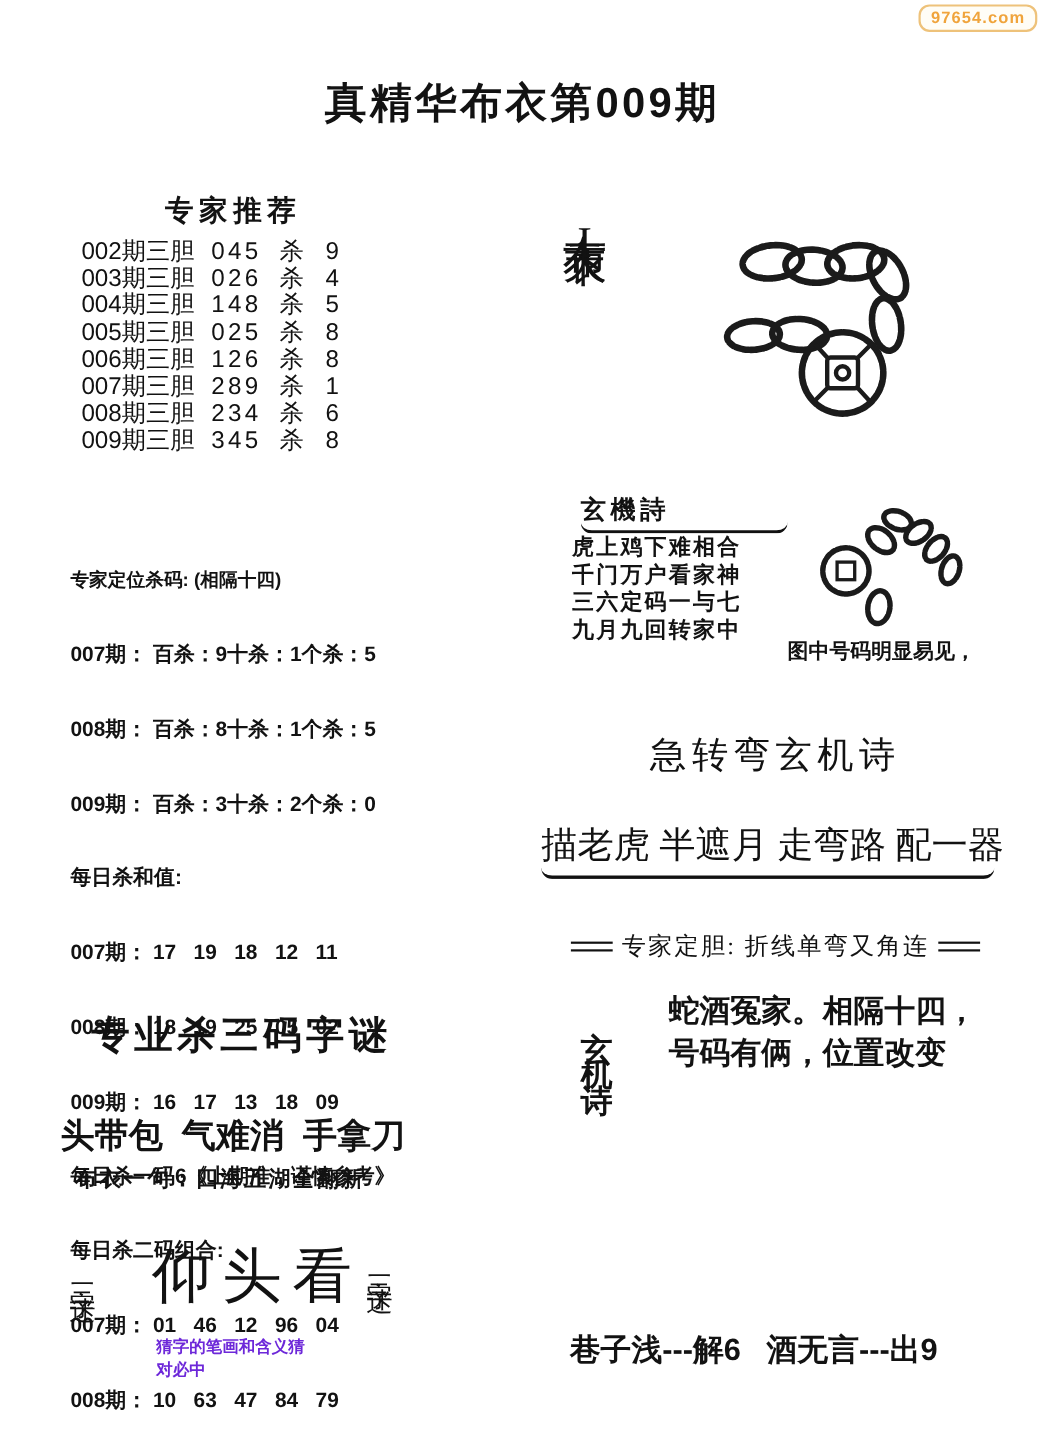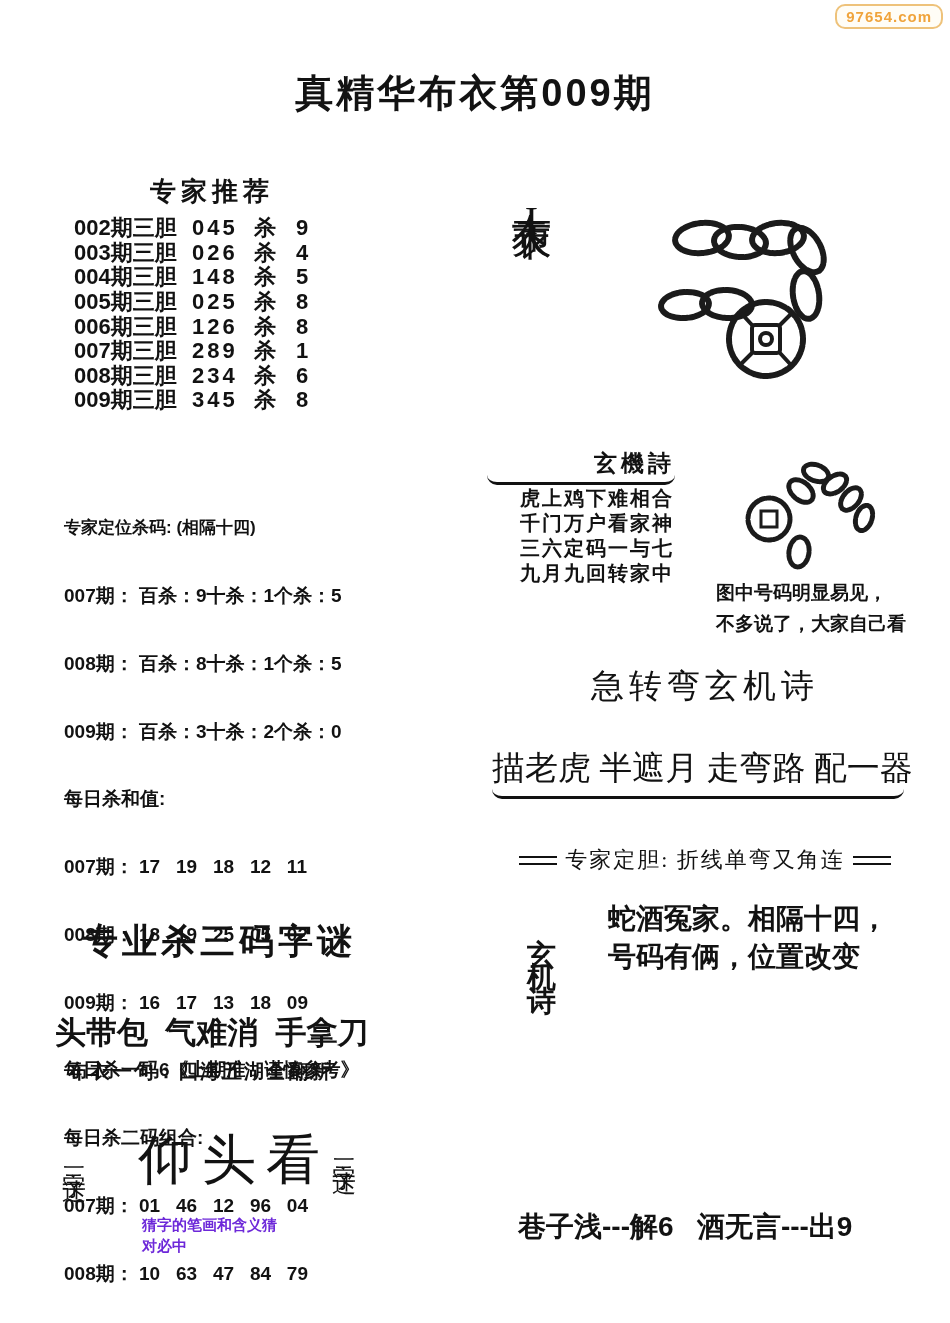--- a/index.html
+++ b/index.html
@@ -6,21 +6,21 @@
   #page{position:relative;width:950px;height:1323px;background:#ffffff;color:#121212;
         font-family:"Liberation Sans","DejaVu Sans",sans-serif;overflow:hidden;}
   .abs{position:absolute;border-radius:10px;}
   .serif{font-family:"Liberation Serif","DejaVu Serif",serif;}
 
   .watermark{top:4px;right:7px;border:2px solid #eec27a;color:#f0a43c;font-size:15px;
              font-weight:bold;padding:2px 9px;letter-spacing:1px;background:#fffdf6;}
   .title{top:68px;left:0;width:100%;text-align:center;font-size:38px;font-weight:800;letter-spacing:3px;}
 
   .er-title{left:150px;top:174px;font-size:26px;font-weight:800;letter-spacing:5px;}
-  .er-rows{left:74px;top:216px;font-size:22px;font-weight:700;}
+  .er-rows{left:74px;top:216px;font-size:22px;font-weight:400;}
   .er-row{display:flex;height:24.6px;align-items:center;}
   .er-row .c1{width:118px;}
   .er-row .c2{width:62px;letter-spacing:3px;}
   .er-row .c3{width:42px;}
 
   .ks{left:64px;top:472px;font-size:19px;font-weight:800;line-height:22.6px;white-space:pre;}
   .ks .ks-header{font-size:17px;}
 
   .k3-title{left:83px;top:918px;font-size:35px;font-weight:700;letter-spacing:4px;}
   .k3-riddle{left:55px;top:1012px;font-size:31px;font-weight:800;white-space:pre;}
@@ -30,21 +30,21 @@
   .tc-left{left:58px;top:1148px;font-size:24px;letter-spacing:6px;}
   .tc-answer{left:138px;top:1124px;font-size:54px;letter-spacing:10px;}
   .tc-right{left:328px;top:1140px;font-size:24px;letter-spacing:6px;}
   .tc-note{left:142px;top:1214px;font-size:15px;font-weight:700;line-height:21px;color:#6d28d9;}
 
   .masthead{left:504px;top:182px;font-size:40px;letter-spacing:4px;}
 
   .svg-large{left:645px;top:205px;}
   .svg-small{left:716px;top:458px;}
 
-  .xj-header{left:487px;top:448px;width:188px;text-align:right;font-size:23px;font-weight:800;
+  .xj-header{left:528px;top:448px;width:188px;text-align:left;font-size:23px;font-weight:800;
              letter-spacing:4px;border-bottom:3px solid #111;padding-bottom:3px;}
   .xj-lines{left:520px;top:486px;font-size:20px;font-weight:800;line-height:25px;letter-spacing:2px;}
   .coin-note{left:716px;top:577px;font-size:19px;font-weight:700;line-height:31px;}
 
   .st-title{left:493px;top:664px;width:424px;text-align:center;font-size:33px;letter-spacing:5px;}
   .st-line{left:492px;top:746px;width:412px;font-size:33px;border-bottom:3px solid #111;
            padding-bottom:5px;white-space:pre;}
 
   .ed{left:493px;top:845px;width:424px;display:flex;align-items:center;justify-content:center;gap:8px;}
   .ed-text{font-size:22px;font-weight:400;letter-spacing:2px;}
@@ -189,21 +189,20 @@
         <ellipse cx="83" cy="94" rx="10" ry="15" transform="rotate(8 83 94)"></ellipse>
       </g>
       <g fill="none" stroke="#1b1b1b" stroke-width="3">
         <rect x="45" y="53" width="16" height="16"></rect>
       </g>
     </svg>
   </div>
 
   <div class="abs coin-note">
     <div>图中号码明显易见，</div>
-    <div>不多说了，大家自己看</div>
   </div>
 
   <div class="abs st-title serif">急转弯玄机诗</div>
   <div class="abs st-line serif">描老虎 半遮月 走弯路 配一器</div>
 
   <div class="abs ed">
     <span class="ed-line"></span>
     <span class="ed-text serif">专家定胆: 折线单弯又角连</span>
     <span class="ed-line"></span>
   </div>

